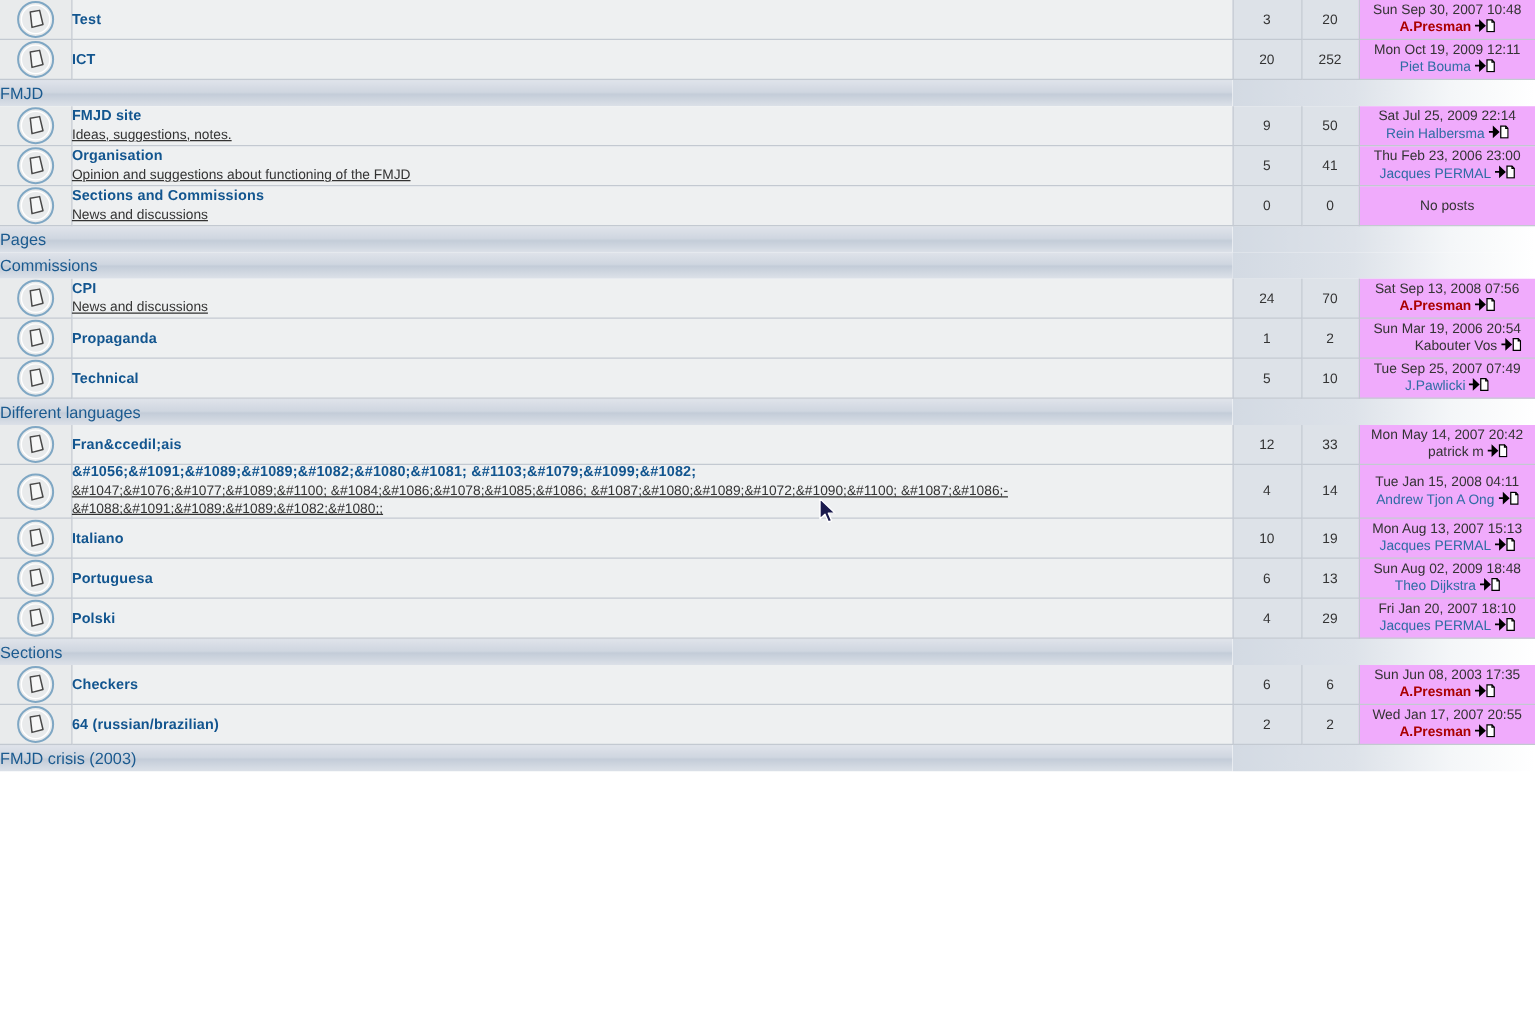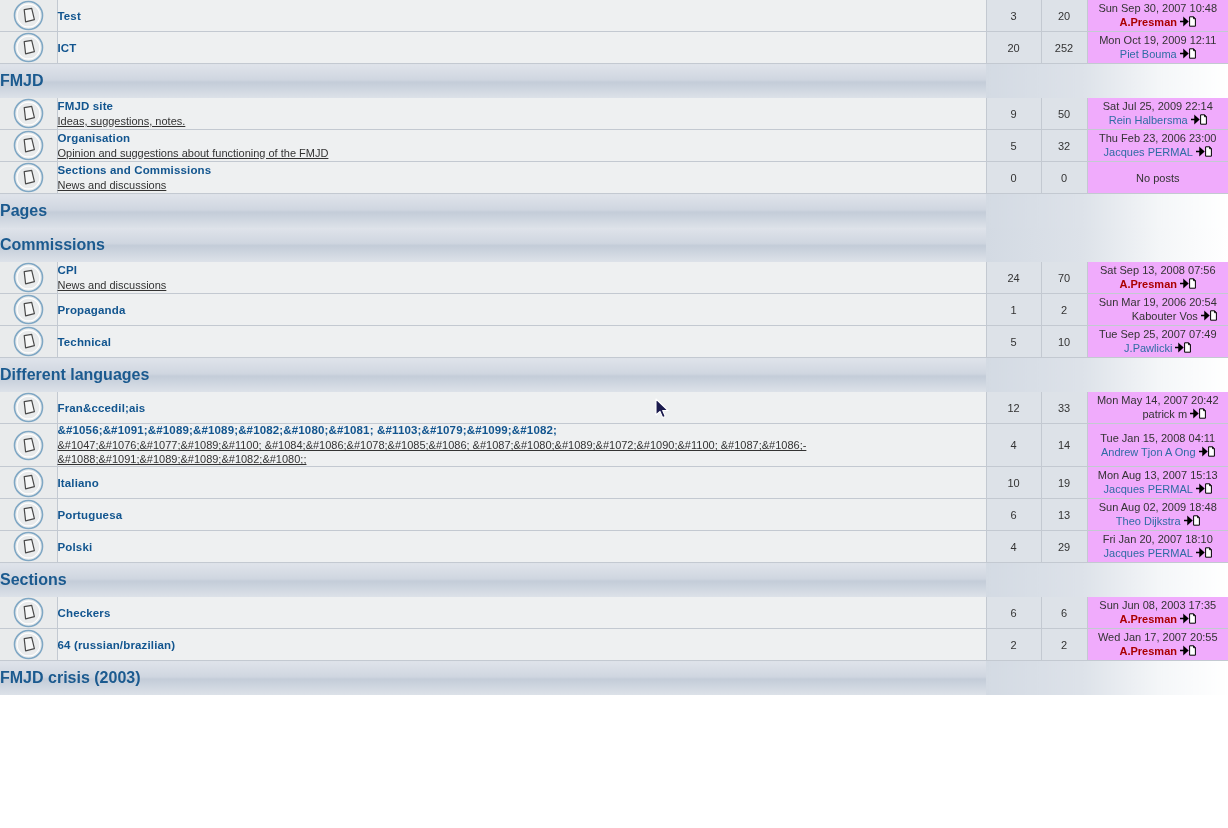--- a/index.html
+++ b/index.html
@@ -15,26 +15,26 @@
   
   col.c-icon{width:57px;}
   col.c-name{width:929px;}
   col.c-topics{width:55px;}
   col.c-posts{width:46px;}
   col.c-last{width:141px;}
 
   
   tr.cat-row > td{border:none;}
   .cat-left{
-    height:34px;
+    height:21px;
     background:linear-gradient(to bottom,#dfe3ea 0%,#cfd6e0 45%,#c3ccd8 52%,#dde2e9 100%);
     border-top:1px solid #ffffff;
     border-bottom:1px solid #b9c2cf;
     padding:0 0 0 8px;
-    font-weight:bold;font-size:16px;color:#1b5a8f;
+    font-weight:normal;font-size:13px;color:#1b5a8f;
     white-space:nowrap;
   }
   .cat-right{
     height:21px;
     background:linear-gradient(to right,#d3dae3 0%,#dde2e9 40%,#f4f6f8 72%,#ffffff 100%);
     border-top:1px solid #ffffff;
     border-bottom:1px solid #b9c2cf;
     border-left:1px solid #b9c2cf;
   }
 
@@ -171,21 +171,21 @@
         <td class="cell-icon"><span class="ficon"><svg width="31" height="31" viewBox="0 0 31 31">
               <circle cx="15.5" cy="15.5" r="14" fill="#e9ebec" stroke="#7fa7c4" stroke-width="1.6"></circle>
               <circle cx="15.5" cy="15.5" r="11.4" fill="none" stroke="#ffffff" stroke-width="1.1"></circle>
               <path d="M11.2,9.6 L18.7,8.3 L21.4,19.6 L12.6,21.9 Z" fill="#f6f7f7" stroke="#4a4a4a" stroke-width="1.2" stroke-linejoin="round"></path>
             </svg></span></td>
         <td class="cell-name">
           <a class="forum-title" href="#">Organisation</a>
           <div class="forum-desc">Opinion and suggestions about functioning of the FMJD</div>
         </td>
         <td class="cell-num">5</td>
-        <td class="cell-num">32</td>
+        <td class="cell-num">41</td>
         <td class="cell-last">
           <span class="lastpost-date">Thu Feb 23, 2006 23:00</span>
           <span class="lastpost-line"><a class="author" href="#">Jacques PERMAL</a><span class="goto"><svg width="16" height="11" viewBox="0 0 16 11">
                 <path d="M0,5.5 L6,5.5 M4,2.2 L7.6,5.5 L4,8.8 Z" stroke="#000" stroke-width="1.5" fill="#000"></path>
                 <path d="M9.6,0.8 L13.6,0.8 L15.4,2.7 L15.4,10.2 L9.6,10.2 Z" fill="#fff" stroke="#000" stroke-width="1"></path>
                 <path d="M13.6,0.8 L13.6,2.7 L15.4,2.7" fill="none" stroke="#000" stroke-width="1"></path>
               </svg></span></span>
         </td>
       </tr>
       <tr class="forum-row">

